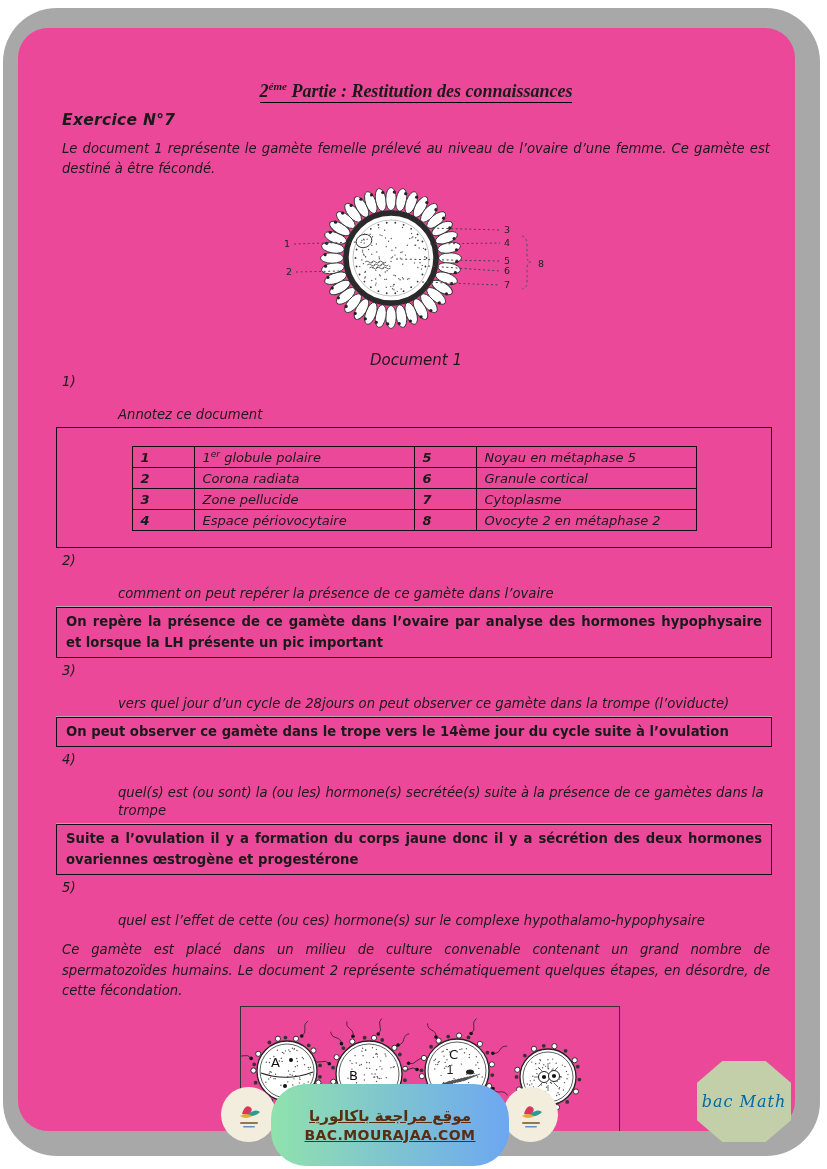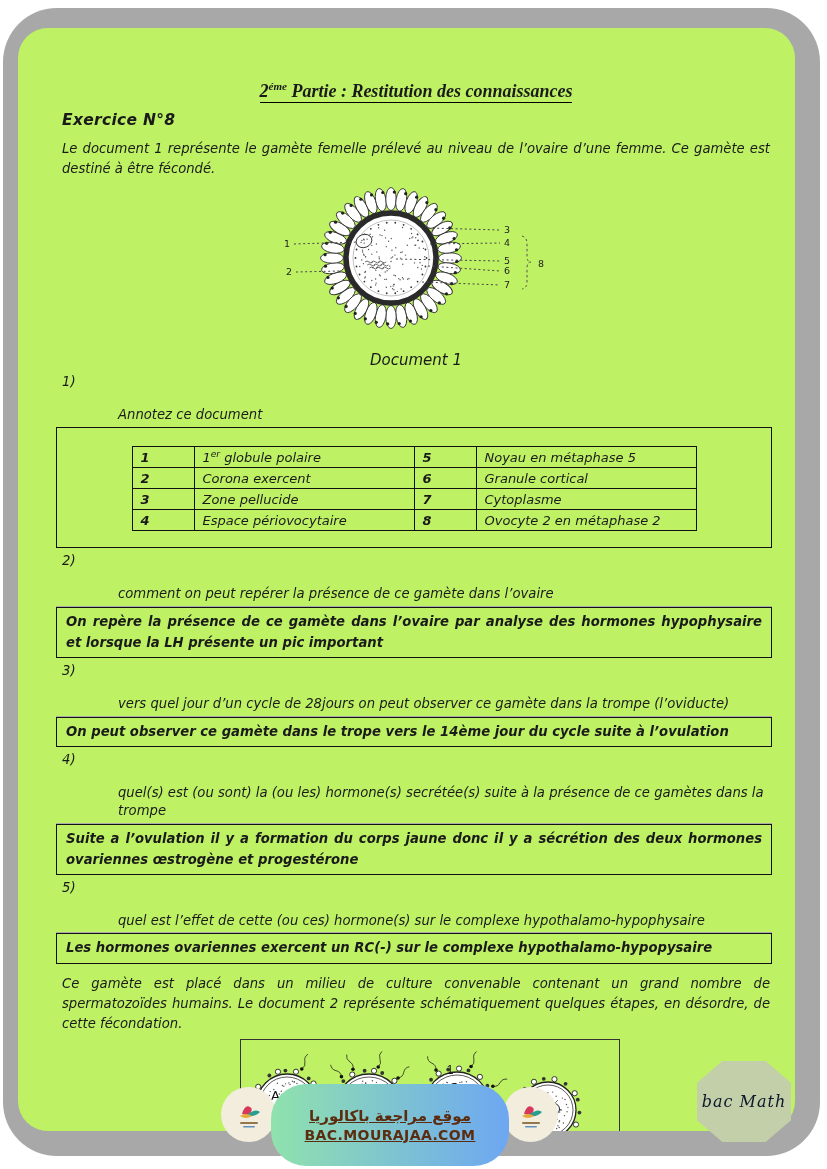--- a/index.html
+++ b/index.html
@@ -2,21 +2,21 @@
 <html><head>
 <meta charset="utf-8">
 <style>
   * { margin:0; padding:0; box-sizing:border-box; }
   html,body { width:827px; height:1169px; background:#fff; overflow:hidden; }
   body { position:relative; font-family:"DejaVu Sans",sans-serif; color:#1a1a1a; }
 
   .frame { position:absolute; left:3px; top:8px; width:817px; height:1148px;
            background:#a8a8a8; border-radius:54px; }
   .page  { position:absolute; left:18px; top:28px; width:777px; height:1103px;
-           background:#bef264; border-radius:30px; overflow:hidden; }
+           background:#ec4899; border-radius:30px; overflow:hidden; }
   .content { padding:52px 25px 0 44px; }
 
   .title { text-align:center; font-family:"Liberation Serif",serif;
            font-style:italic; font-weight:bold; font-size:18px; }
   .title .u { border-bottom:1.6px solid #000; padding-bottom:1px; }
   .title sup { font-size:11px; }
 
   .ex-heading { font-size:15.5px; font-weight:bold; font-style:italic; margin-top:9px; letter-spacing:.3px; }
   .para { font-style:italic; font-size:13.2px; line-height:1.55; text-align:justify; margin-top:10px; }
 
@@ -29,21 +29,21 @@
   .q-text { flex:1;margin-top:33px; }
 
   .big-box { border:1.6px solid #111; margin-left:-6px; width:716px; padding:18px 0 16px; }
   table { border-collapse:collapse; margin:0 auto; font-size:13px; font-style:italic; }
   td { border:1.2px solid #111; height:21px; padding:0 8px; vertical-align:middle; }
   td.num { width:62px; font-weight:bold; }
   td.lbl { width:220px; }
   td sup { font-size:9px; }
 
   .answer-box { border:1.6px solid #111; margin:1px 0 1px -6px; width:716px; padding:3px 9px 4px;
-                font-weight:bold; font-style:italic; font-size:13.2px; line-height:1.6;
+                font-weight:bold; font-size:13.2px; line-height:1.6;
                 text-align:justify; box-shadow:0 -1px 0 #aaa; }
 
   .doc2-box { border:1.4px solid #333; width:380px; margin:4px 0 0 178px; }
   #svg-doc2 { display:block; }
 
   .page-num { position:absolute; left:430px; top:1063px; width:40px; text-align:center;
               font-size:12.5px; font-family:"Liberation Sans",sans-serif; }
 
   .banner { position:absolute; left:271px; top:1084px; width:238px; height:82px;
             border-radius:35px; display:flex; flex-direction:column;
@@ -68,21 +68,21 @@
 
 <div class="frame" style="background: rgb(168, 168, 168);"></div>
 
 <div class="page">
   <div class="content">
 
     <div class="title">
       <span class="u"><span>2</span><sup>éme</sup><span> Partie : Restitution des connaissances</span></span>
     </div>
 
-    <div class="ex-heading">Exercice  N°8</div>
+    <div class="ex-heading">Exercice  N°7</div>
     <div class="para">Le document 1 représente le gamète femelle prélevé au niveau de l’ovaire d’une femme. Ce gamète est destiné à être fécondé.</div>
 
     <div class="diagram1-wrap">
       <svg id="svg-doc1" width="300" height="146" viewBox="0 0 300 146">
           <ellipse cx="180" cy="72" rx="5.2" ry="11.5" transform="rotate(90 180 72)" fill="#fff" stroke="#333" stroke-width="0.9"></ellipse>
           <circle cx="186.91751718606776" cy="75.29862517186477" r="1.6" fill="#222"></circle>
           <ellipse cx="179.10365324628467" cy="82.24526619642037" rx="5.2" ry="11.5" transform="rotate(100.00002338434997 179.10365324628467 82.24526619642037)" fill="#fff" stroke="#333" stroke-width="0.9"></ellipse>
           <circle cx="185.3432757367343" cy="86.6949946398962" r="1.6" fill="#222"></circle>
           <ellipse cx="176.44184815472835" cy="92.17923371161663" rx="5.2" ry="11.5" transform="rotate(110.00004676869993 176.44184815472835 92.17923371161663)" fill="#fff" stroke="#333" stroke-width="0.9"></ellipse>
           <circle cx="181.81398729316246" cy="97.64486204889931" r="1.6" fill="#222"></circle>
@@ -324,21 +324,21 @@
       <table>
         <tbody>
             <tr>
           <td class="num">1</td>
           <td class="lbl"><span>1</span><sup>er</sup><span> globule polaire</span></td>
           <td class="num">5</td>
           <td class="lbl">Noyau en métaphase 5</td>
         </tr>
         <tr>
           <td class="num">2</td>
-          <td class="lbl">Corona exercent</td>
+          <td class="lbl">Corona radiata</td>
           <td class="num">6</td>
           <td class="lbl">Granule cortical</td>
         </tr>
         <tr>
           <td class="num">3</td>
           <td class="lbl">Zone pellucide</td>
           <td class="num">7</td>
           <td class="lbl">Cytoplasme</td>
         </tr>
         <tr>
@@ -366,21 +366,20 @@
     <div class="q-line">
       <span class="q-num">4)</span>
       <span class="q-text">quel(s) est (ou sont) la (ou les) hormone(s) secrétée(s) suite à la présence de ce gamètes dans la trompe</span>
     </div>
     <div class="answer-box">Suite a l’ovulation il y a formation du corps jaune donc il y a sécrétion des deux hormones ovariennes œstrogène et progestérone</div>
 
     <div class="q-line">
       <span class="q-num">5)</span>
       <span class="q-text">quel est l’effet de cette (ou ces) hormone(s) sur le complexe hypothalamo-hypophysaire</span>
     </div>
-    <div class="answer-box">Les hormones ovariennes exercent un RC(-) sur le complexe hypothalamo-hypopysaire</div>
 
     <div class="para">Ce gamète est placé dans un milieu de culture convenable contenant un grand nombre de spermatozoïdes humains. Le document 2 représente schématiquement quelques étapes, en désordre,  de cette fécondation.</div>
 
     <div class="doc2-box">
       <svg id="svg-doc2" width="377" height="180" viewBox="0 0 377 180">
           <g>
             <circle cx="46" cy="64" r="30" fill="#fff" stroke="#222" stroke-width="1.3"></circle>
             <circle cx="46" cy="64" r="27" fill="none" stroke="#333" stroke-width="0.8"></circle>
             <circle cx="36.36995137237584" cy="43.22903905529161" r="0.7" fill="#555"></circle>
             <circle cx="69.20718009921568" cy="67.70757261405122" r="0.7" fill="#555"></circle>
@@ -1009,14 +1008,14 @@
     <rect x="11" y="28" width="12" height="1.6" rx="0.8" fill="#3a7ab8" opacity="0.8"></rect>
   </svg>
 </div>
 
 <div class="banner" style="background: linear-gradient(90deg, rgb(144, 226, 173), rgb(109, 167, 242));">
   <div class="banner-ar" style="color: rgb(91, 44, 16);">موقع مراجعة  باكالوريا</div>
   <div class="banner-site" style="color: rgb(91, 44, 16);">BAC.MOURAJAA.COM</div>
 </div>
 
 <div class="octagon" style="background: rgb(195, 207, 169);">
-  <span style="color: #0f172a;">bac Math</span>
+  <span style="color: #0369a1;">bac Math</span>
 </div>
 
 </body></html>

